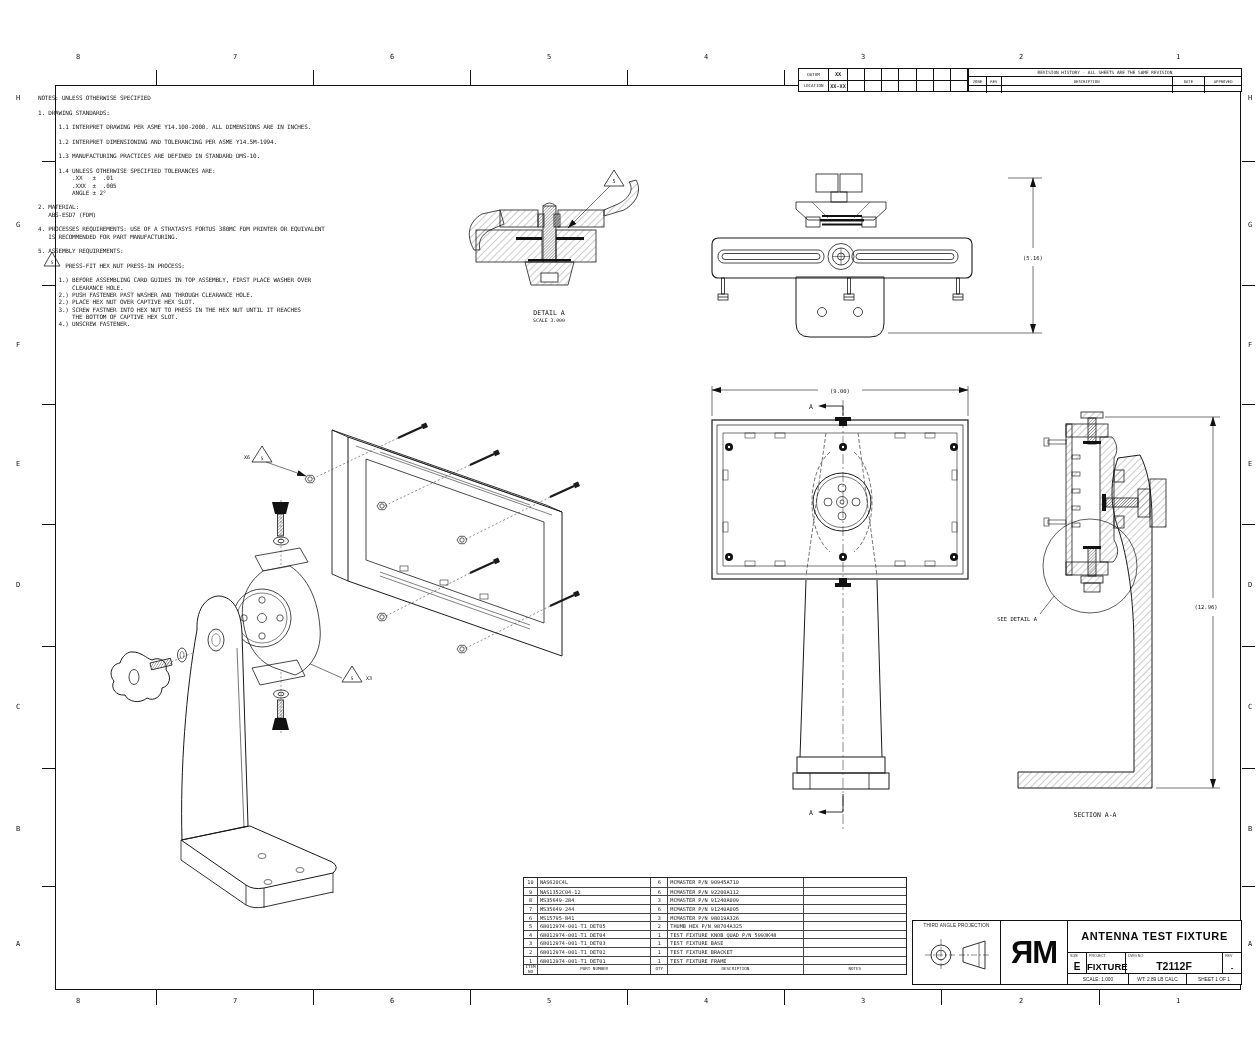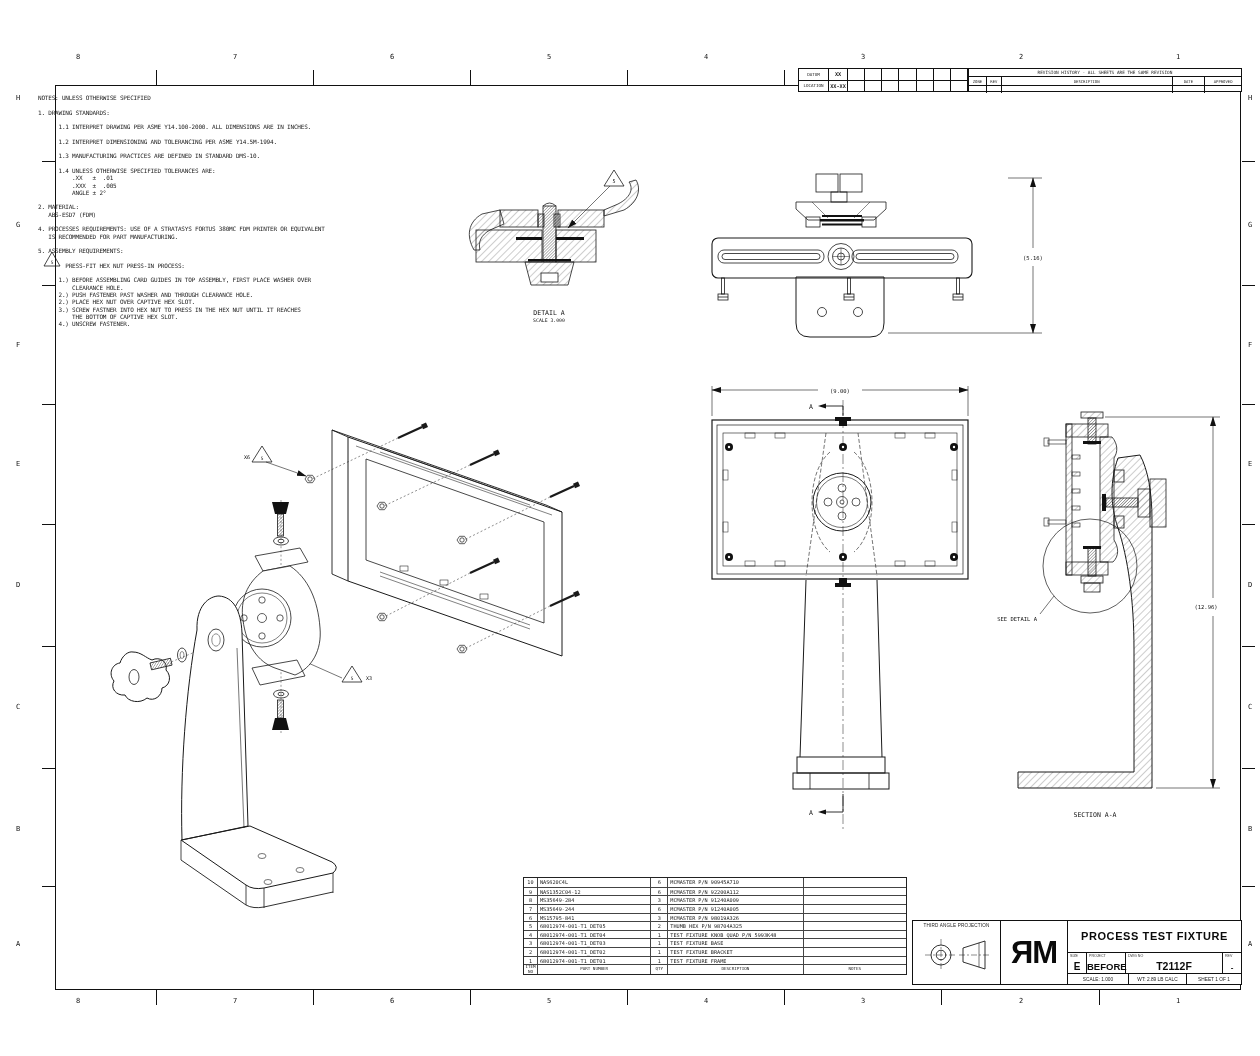--- a/index.html
+++ b/index.html
@@ -678,29 +678,29 @@
         <line x1="28" y1="11" x2="28" y2="43" stroke-width="0.5" stroke-dasharray="6 2 2 2"></line>
         <path d="M50,20 L72,13 L72,41 L50,34 Z"></path>
         <line x1="66" y1="14.8" x2="66" y2="39.2" stroke-width="0.6"></line>
         <line x1="46" y1="27" x2="78" y2="27" stroke-width="0.5" stroke-dasharray="6 2 2 2"></line>
       </svg>
     </div>
     <div class="logobox">
       <span class="logotxt">ЯM</span>
     </div>
     <div class="tbright">
-      <div class="ttitle">PROCESS TEST FIXTURE</div>
+      <div class="ttitle">ANTENNA TEST FIXTURE</div>
       <div class="trow2">
         <div class="t2c" style="width:19px">
           <span class="sublab">SIZE</span>
           <span class="bigval" style="font-size:10px">E</span>
         </div>
         <div class="t2c" style="width:39px">
           <span class="sublab">PROJECT</span>
-          <span class="bigval" style="font-size:9.5px">BEFORE</span>
+          <span class="bigval" style="font-size:9.5px">FIXTURE</span>
         </div>
         <div class="t2c" style="width:97px">
           <span class="sublab">DWG NO</span>
           <span class="bigval" style="font-size:10.5px">T2112F</span>
         </div>
         <div class="t2c" style="flex:1">
           <span class="sublab">REV</span>
           <span class="bigval" style="font-size:8px">-</span>
         </div>
       </div>

